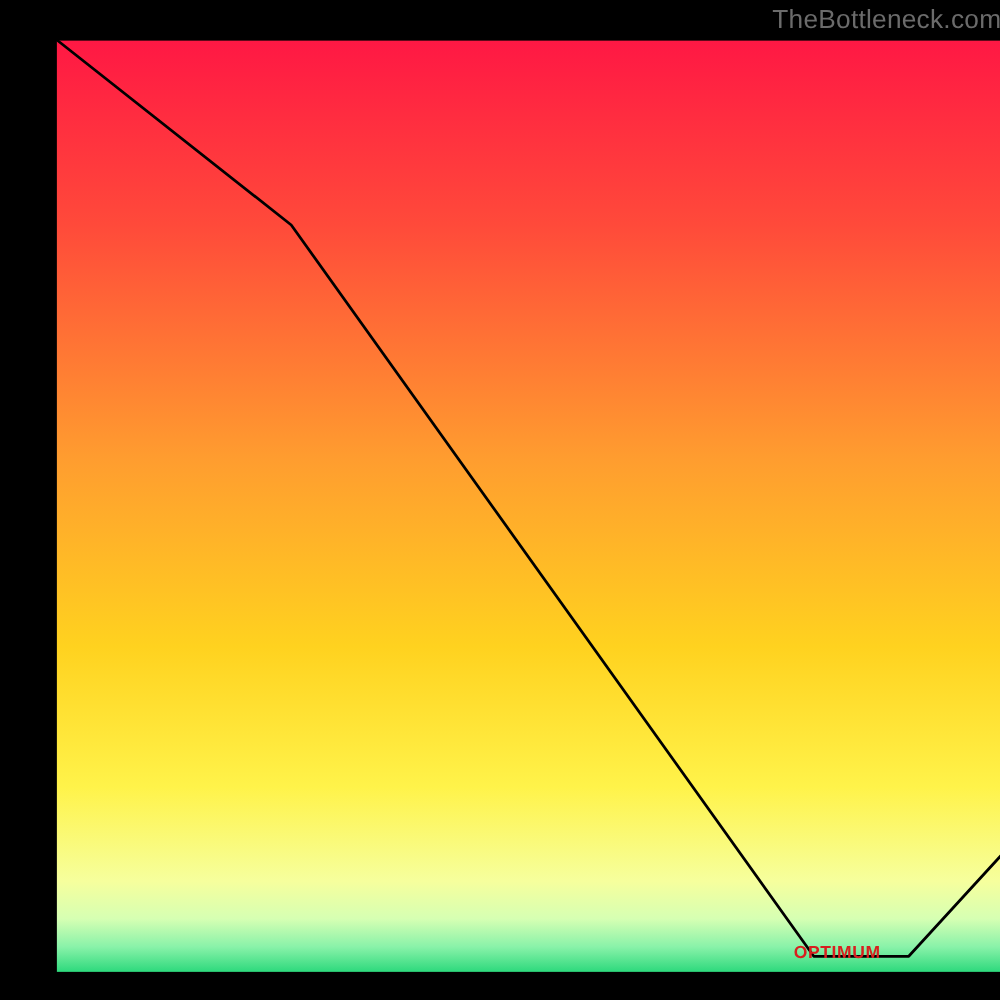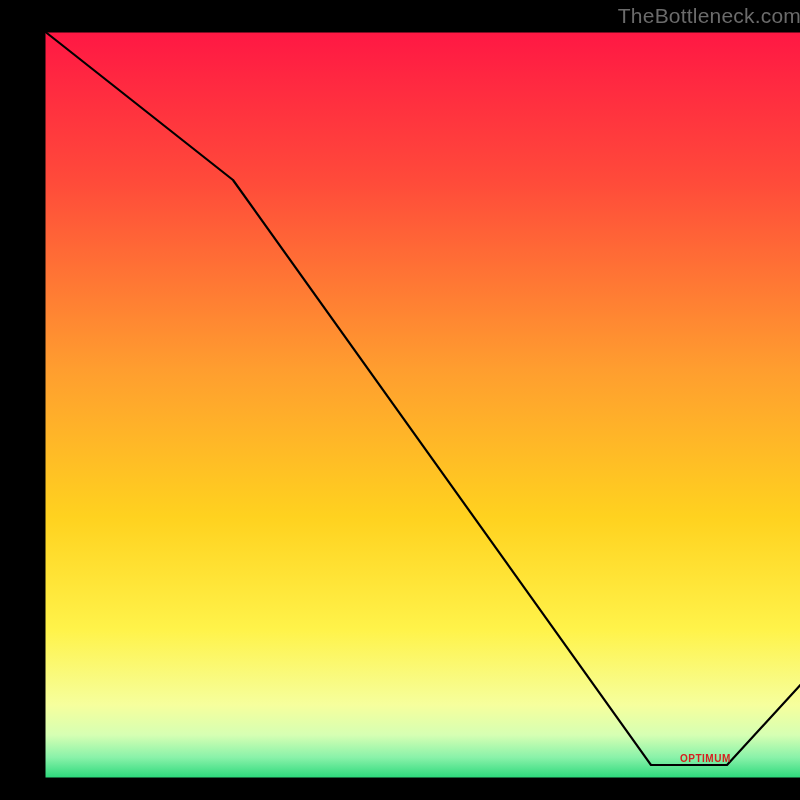--- a/index.html
+++ b/index.html
@@ -26,27 +26,26 @@
     font-family: Arial, Helvetica, sans-serif;
     font-size: 21px;
     letter-spacing: 0.2px;
     color: #6b6b6b;
     font-weight: 500;
     user-select: none;
   }
   .annotation {
     position: absolute;
     font-family: Arial, Helvetica, sans-serif;
-    font-size: 10px;
+    font-size: 14px;
     font-weight: 700;
     color: #d81f1f;
     letter-spacing: 0.5px;
     user-select: none;
     white-space: nowrap;
-    margin-left: 45px;
   }
 </style>
 </head>
 <body>
 
 <div class="chart-container">
   <svg width="800" height="800" viewBox="0 0 800 800">
     <defs>
       <linearGradient id="bg-grad" x1="0" y1="0" x2="0" y2="1">
         <stop offset="0%" stop-color="#ff1744"></stop>

